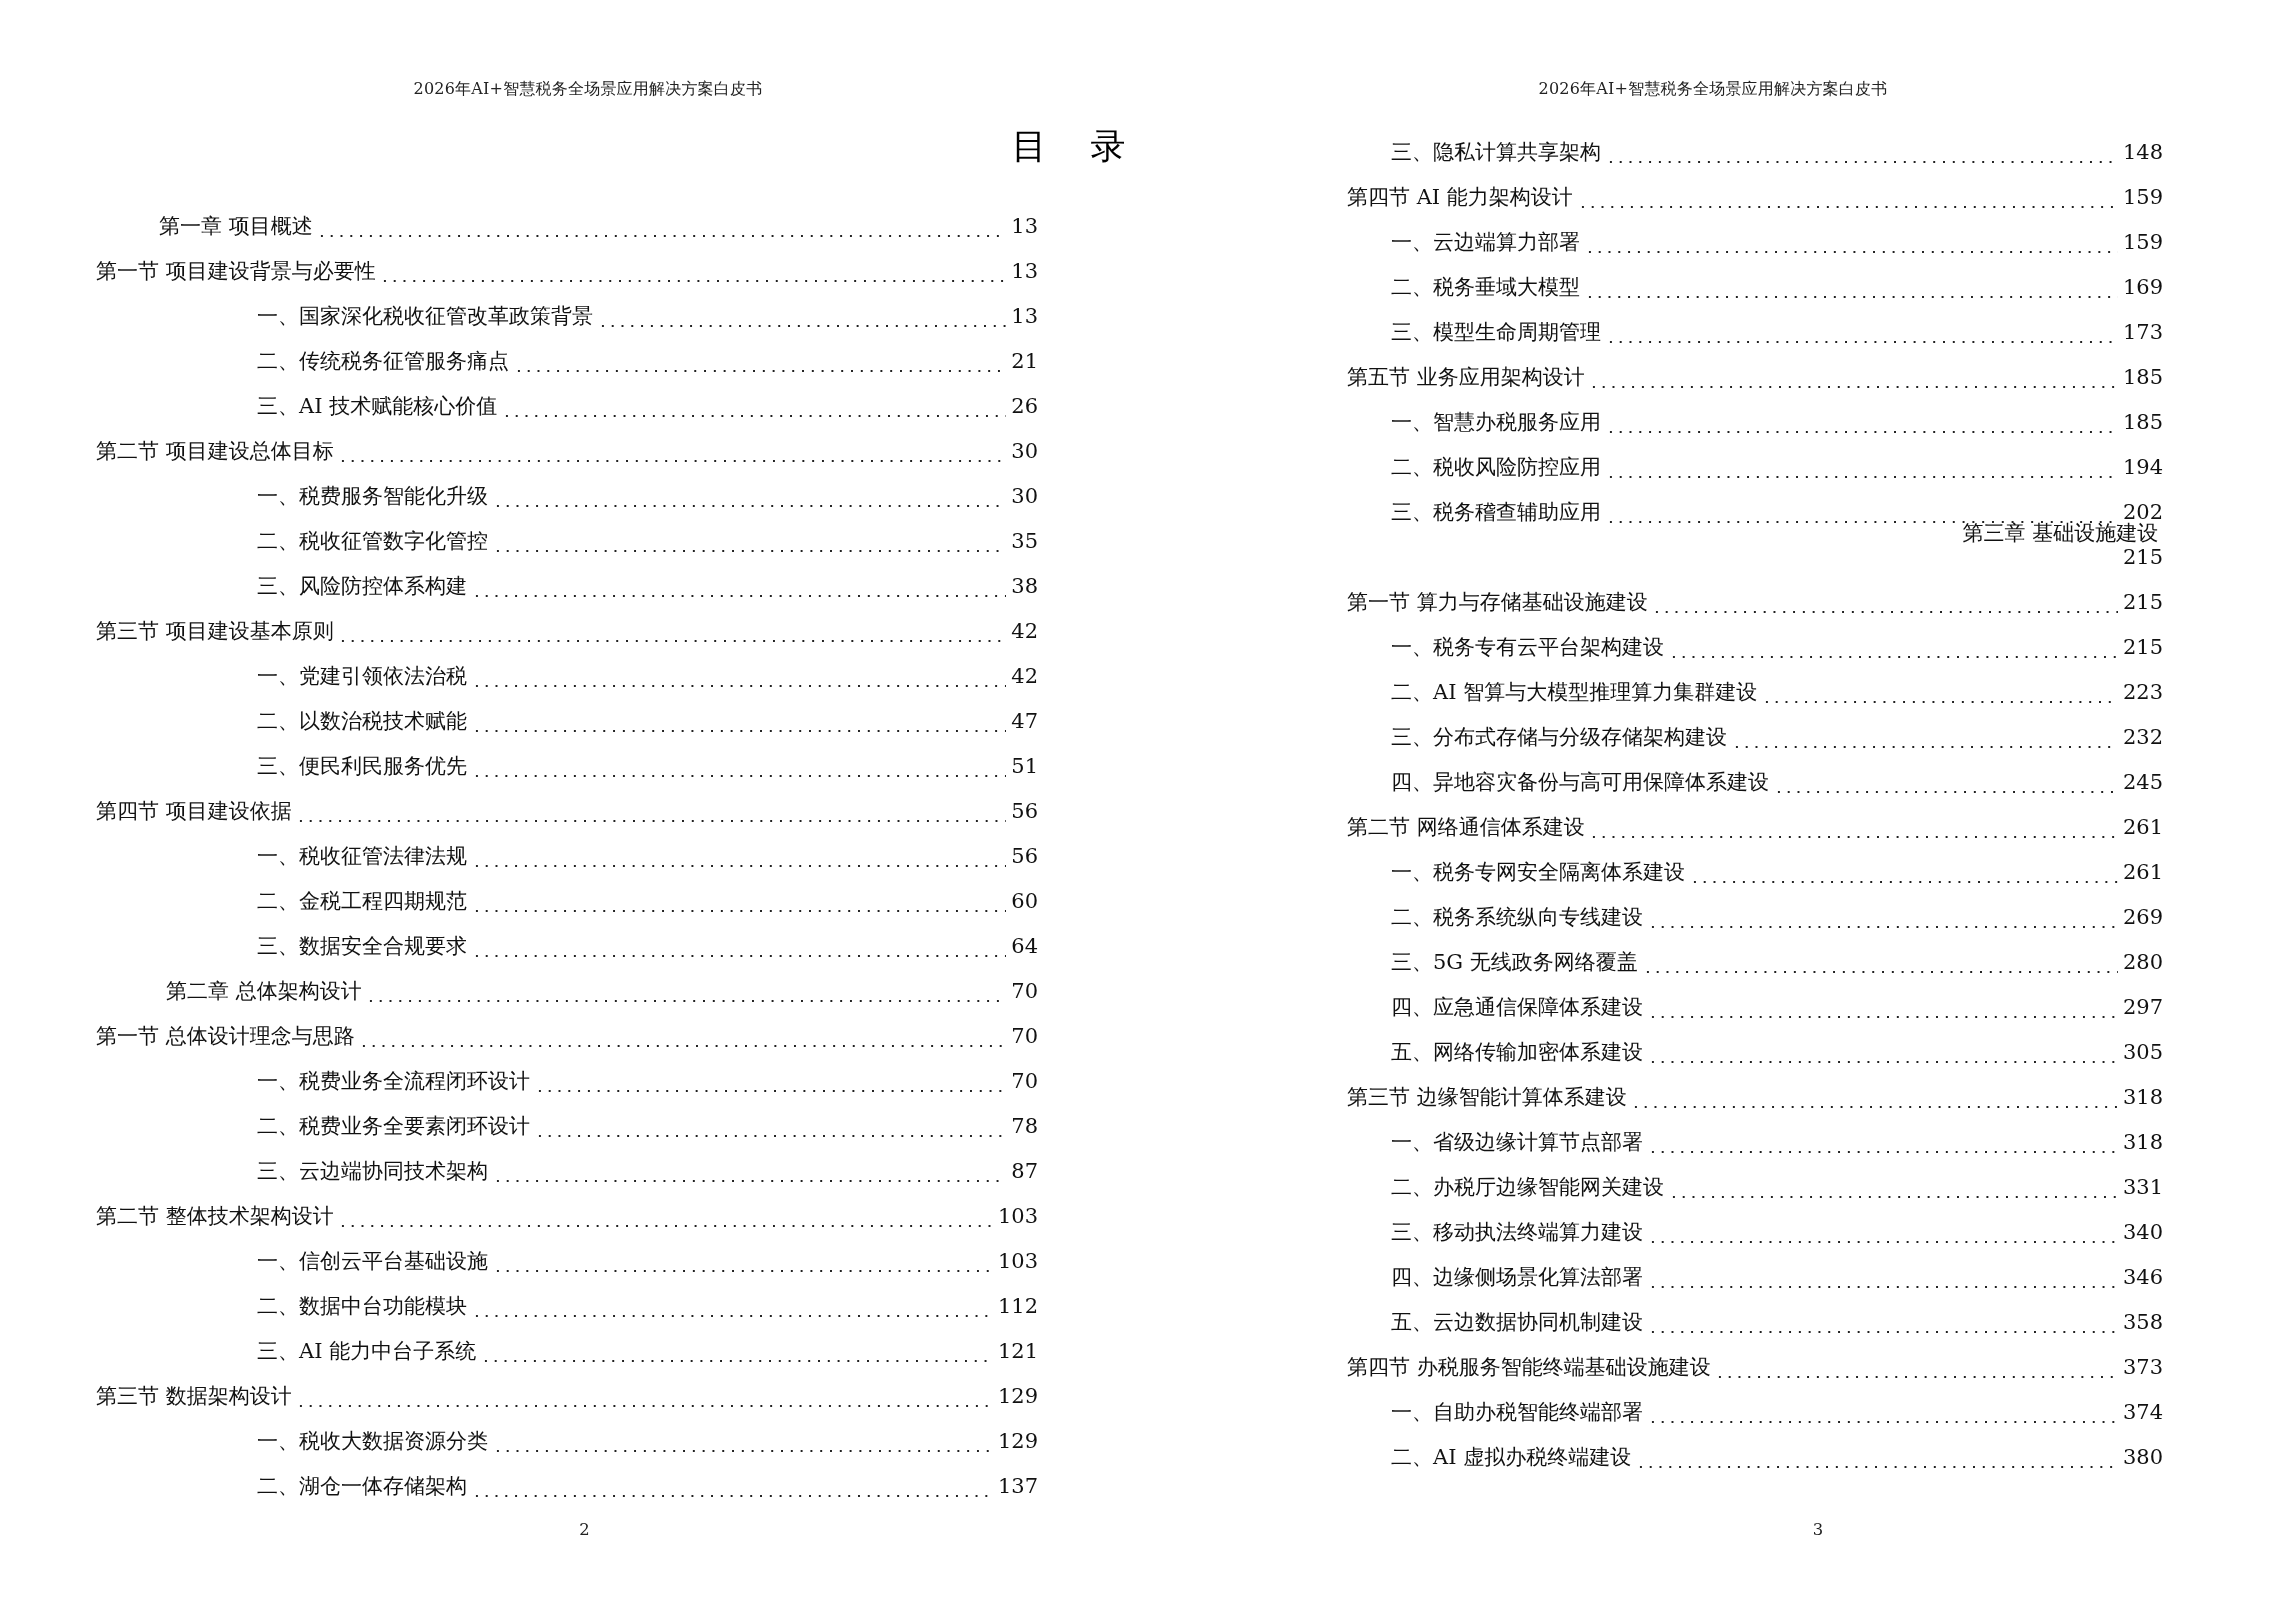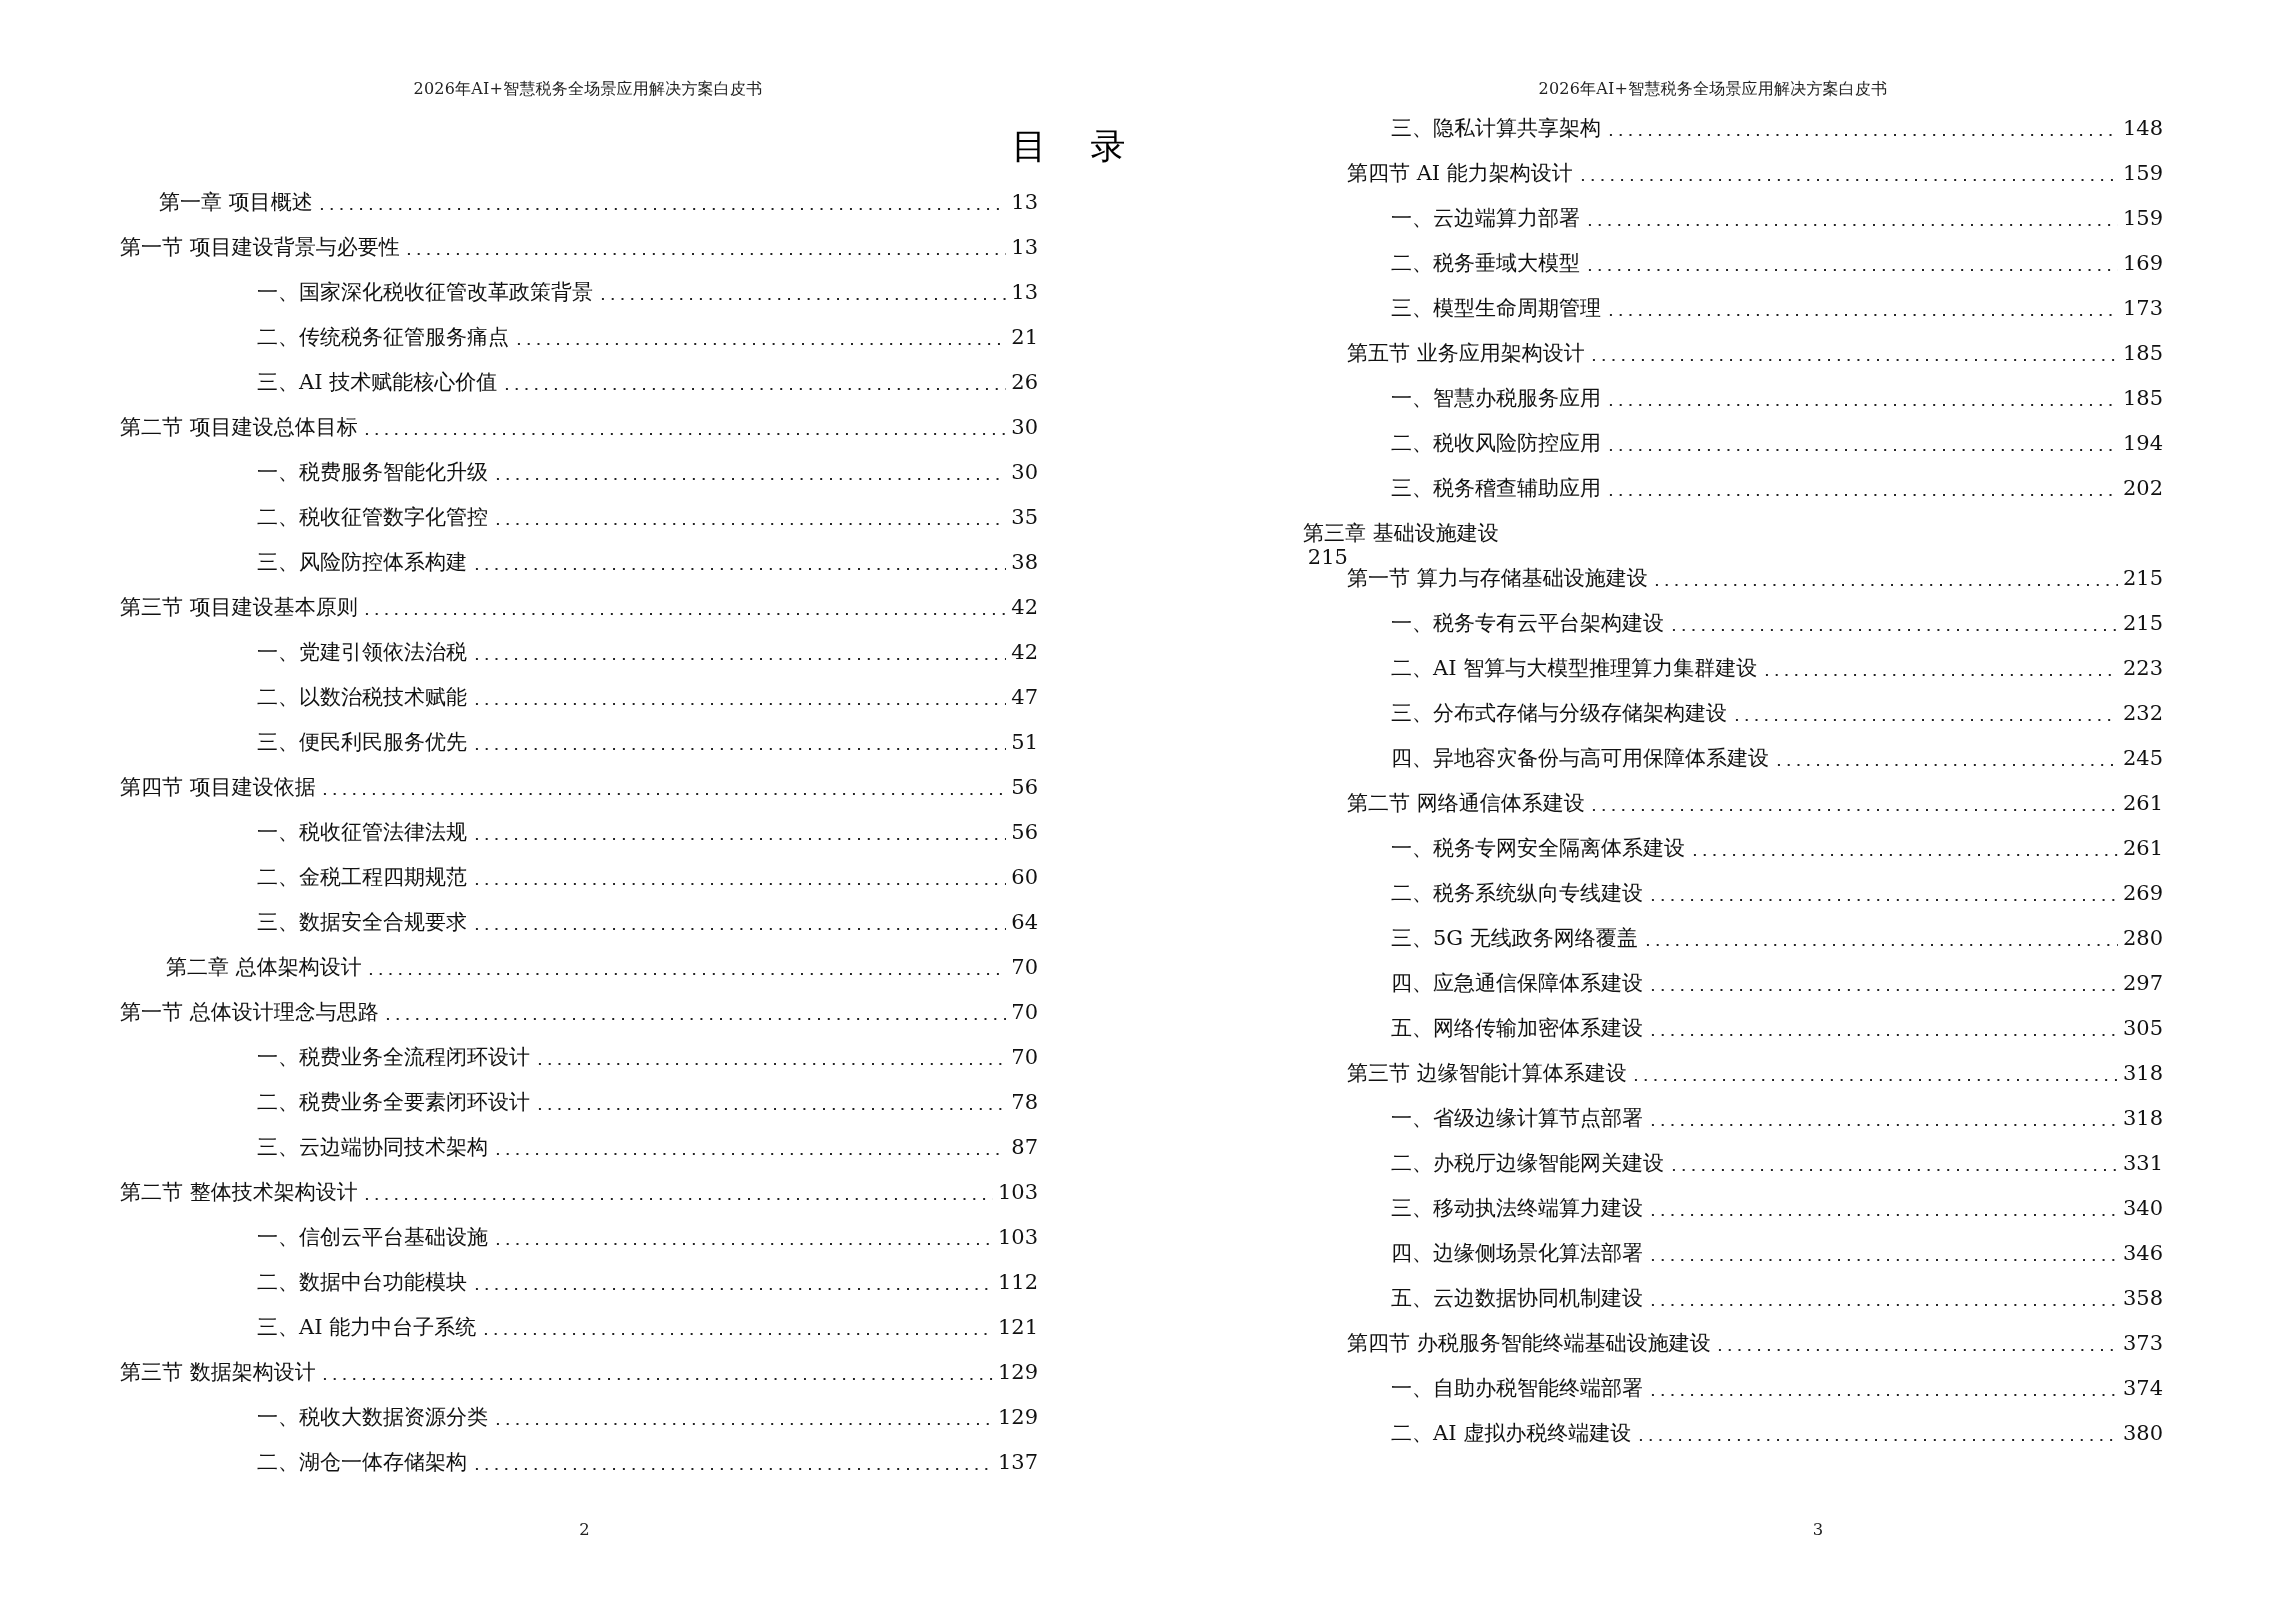--- a/index.html
+++ b/index.html
@@ -9,32 +9,32 @@
   .page-left { left: 0; width: 1142px; }
   .page-right { left: 1142px; width: 1142px; }
   .running-header { position: absolute; top: 79px; left: 0; width: 100%;
          text-align: center; font-size: 16px; letter-spacing: 0.2px; color: #222; }
   .page-left .running-header { padding-left: 34px; box-sizing: border-box; }
   .toc-title { position: absolute; top: 123px; left: 0; width: 100%; padding-left: 29px;
          box-sizing: border-box; text-align: right; font-size: 35px; letter-spacing: 16.4px; color: #000; }
   .toc { position: absolute; left: 0; width: 100%; margin: 0; padding: 0; list-style: none; }
   .page-left .toc { top: 192px; }
   .page-right .toc { top: 118px; }
-  .toc-row { position: relative; height: 45px; display: flex; align-items: flex-start;
+  .toc-row { position: relative; height: 45px; display: flex; align-items: flex-end;
          font-size: 21px; line-height: 1; color: #111; }
   .toc-row .label { white-space: nowrap; padding-right: 4.8px; background: #fff; position: relative; z-index: 1; }
   .toc-row .leader { flex: 1; height: 21px; margin-bottom: -2.9px;
          background-image: radial-gradient(circle, #222 1.3px, transparent 1.5px);
          background-size: 9.8px 7.7px; background-repeat: repeat-x; background-position: left bottom; }
   .toc-row .page-num { white-space: nowrap; padding-left: 4.8px; background: #fff; text-align: right; }
   
   .page-left .toc-row { padding-right: 104px; box-sizing: border-box; }
   .page-left .lvl-1 { padding-left: 159px; }
   .page-left .lvl-1.chapter-2 { padding-left: 166px; }
-  .page-left .lvl-2 { padding-left: 120px; }
+  .page-left .lvl-2 { padding-left: 96px; }
   .page-left .lvl-3 { padding-left: 257px; }
   
   .page-right .toc-row { padding-right: 121px; box-sizing: border-box; }
   .page-right .lvl-1 { padding-left: 161px; flex-direction: column; }
   .page-right .lvl-2 { padding-left: 205px; }
   .page-right .lvl-3 { padding-left: 249px; }
   .page-footer { position: absolute; top: 1520px; left: 0; width: 100%; text-align: center;
          font-size: 16.4px; color: #222; }
   .page-left .page-footer { padding-left: 27px; box-sizing: border-box; }
   .page-right .page-footer { padding-left: 0; }

